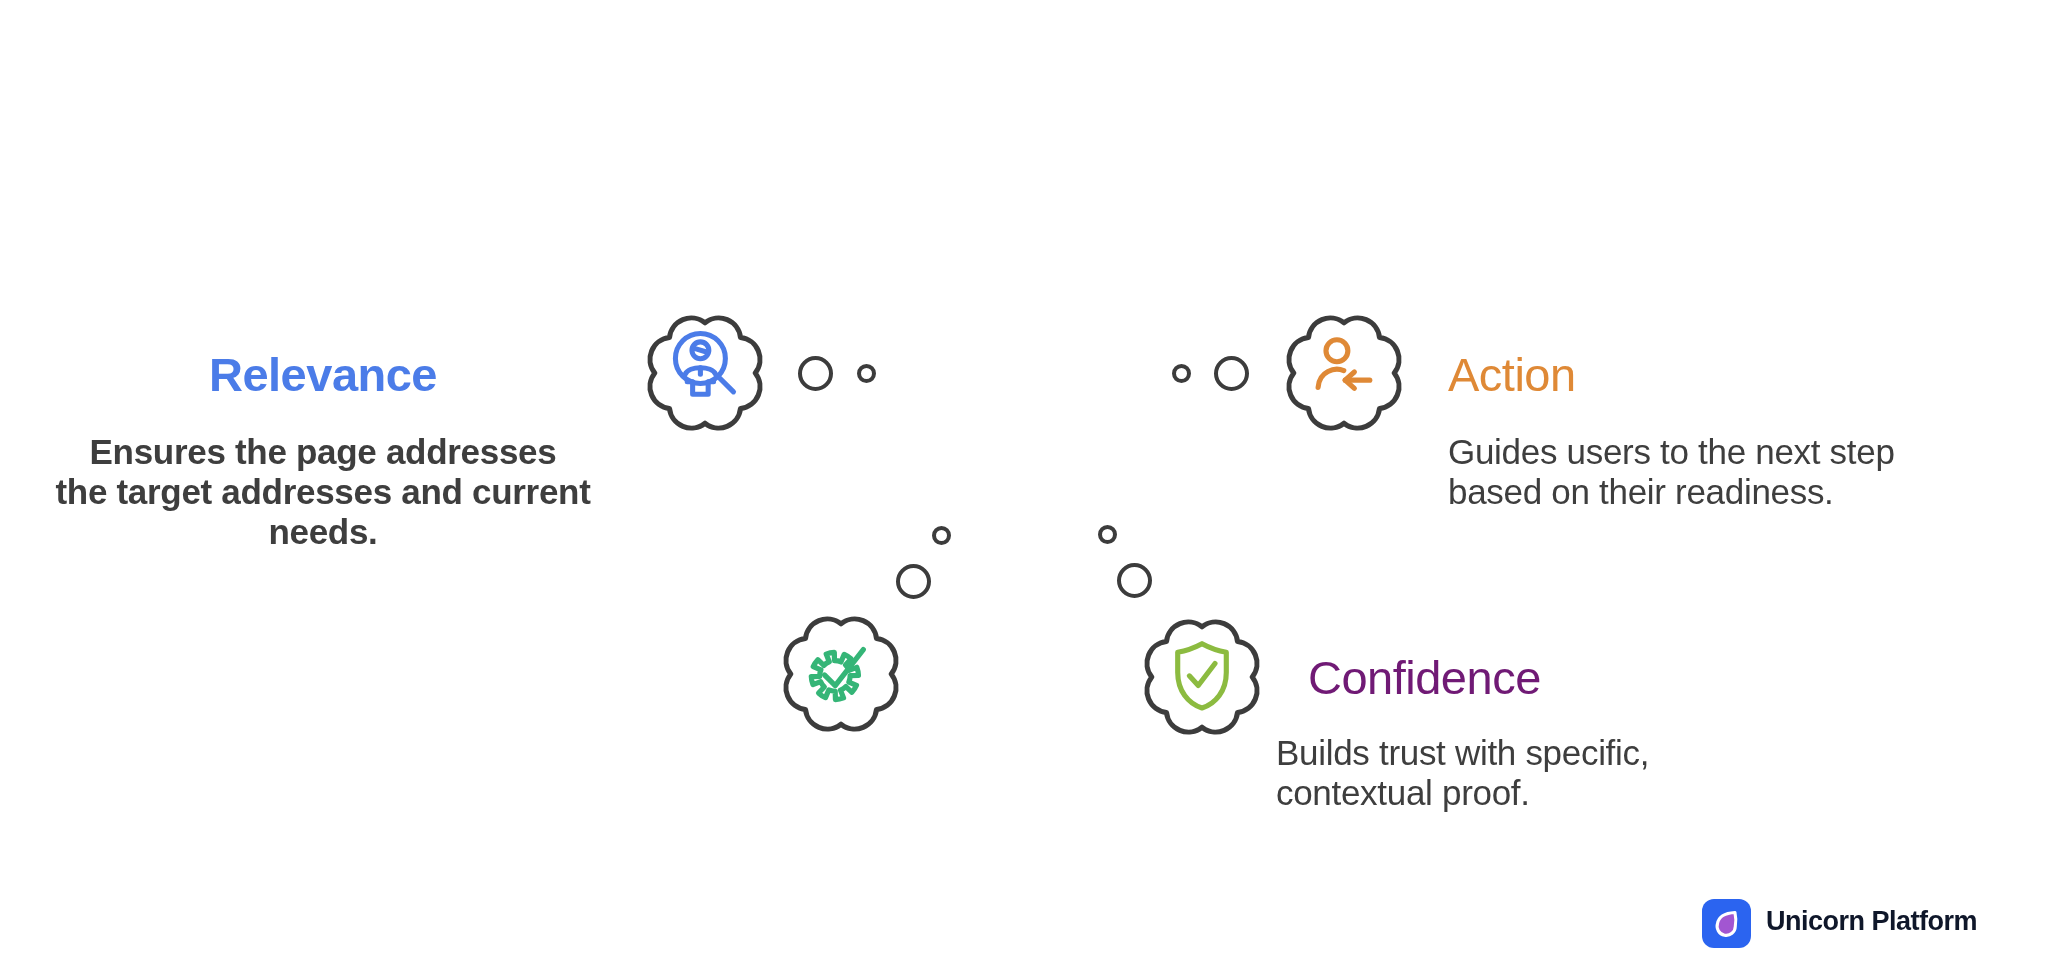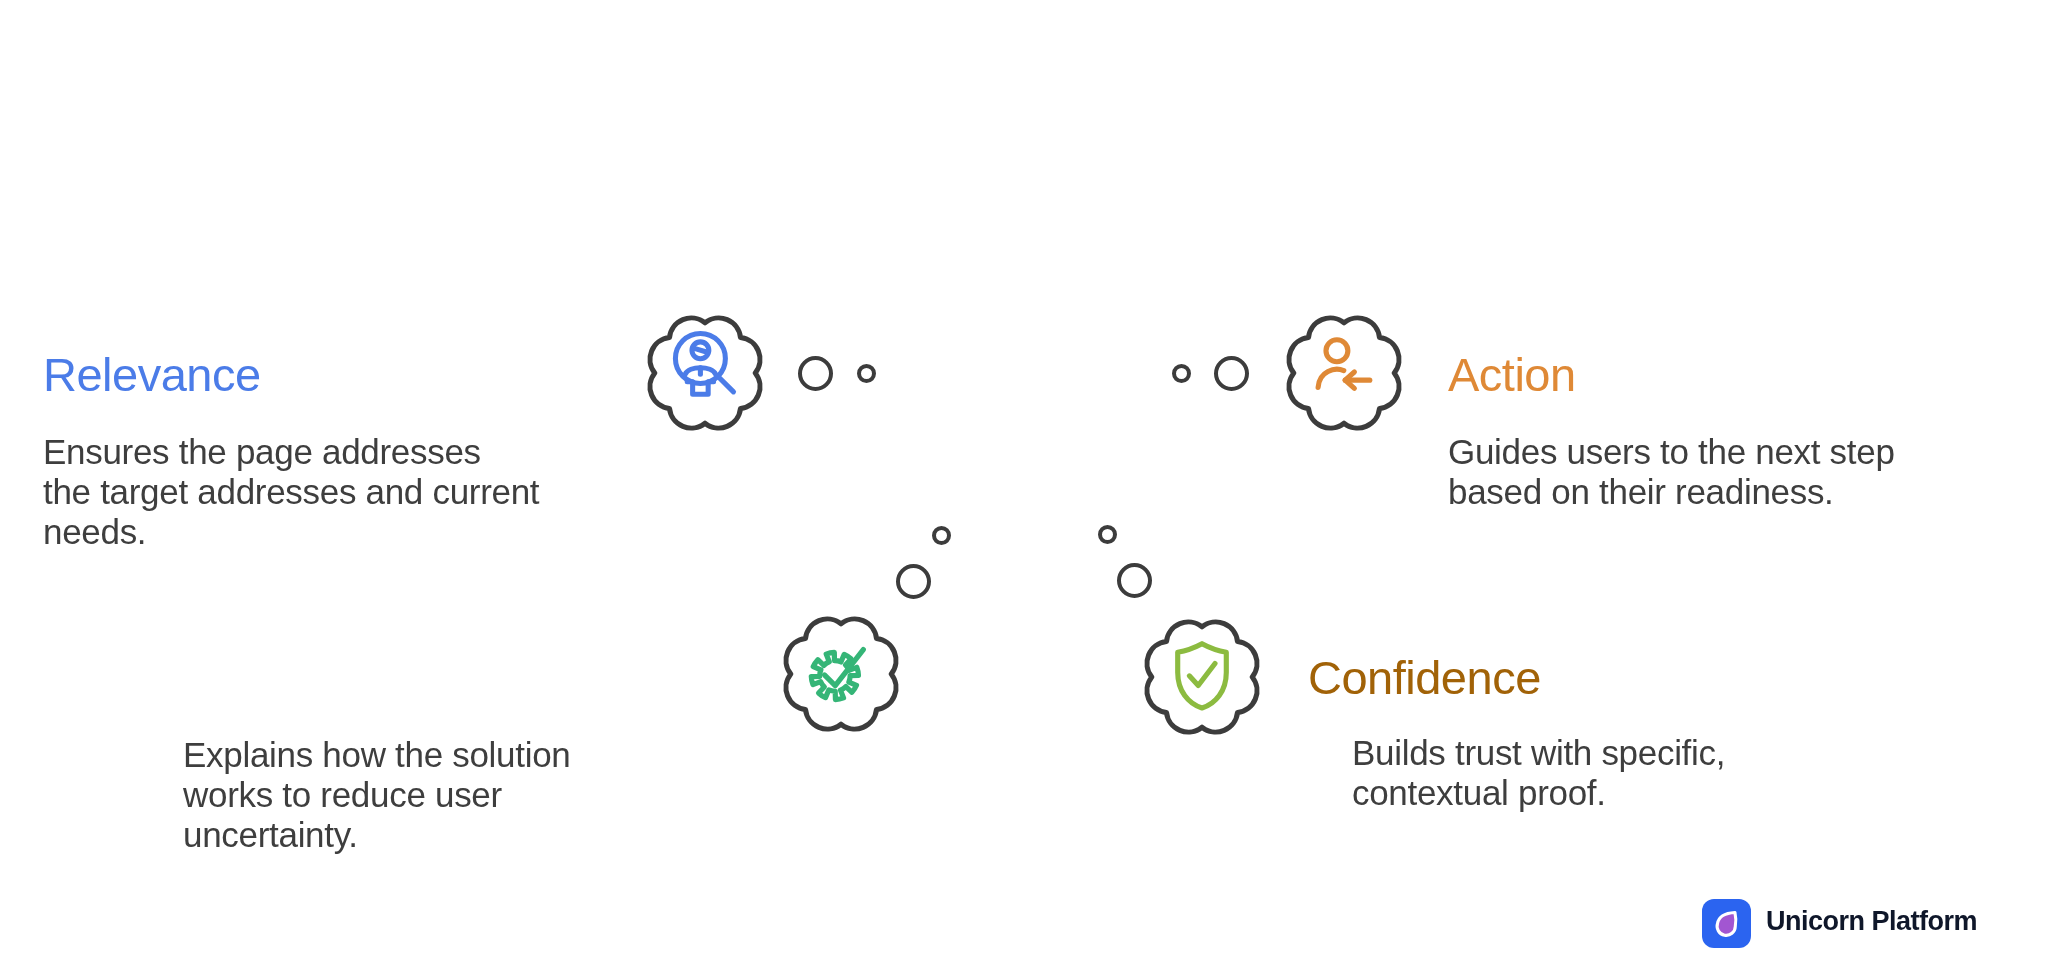--- a/index.html
+++ b/index.html
@@ -14,26 +14,26 @@
   }
   .section{position:absolute;inset:0;pointer-events:none;}
   .section *{pointer-events:auto;}
   .label{
     font-size:47px;font-weight:400;line-height:47px;letter-spacing:-0.5px;white-space:nowrap;
   }
   .desc{
     font-size:35px;line-height:40px;color:#3e3e3e;letter-spacing:-0.3px;
     white-space:pre-line;
   }
-  .right-col{text-align:left;}
+  .right-col{text-align:center;font-weight:bold;}
   .left-col{text-align:left;}
   .c-relevance{color:#4b7ce8;}
   .c-action{color:#df8936;}
   .c-mechanism{color:#35b577;}
-  .c-confidence{color:#a16207;}
+  .c-confidence{color:#701a75;}
   .bubble{
     position:absolute;border-radius:50%;box-sizing:border-box;background:#fff;
     border:4.5px solid #3c3c3c;
   }
   .bubble.small{border-width:4px;}
   .cloud-svg{position:absolute;}
   .brand{position:absolute;}
   .brand-icon{
     position:absolute;left:1702px;top:899px;width:49px;height:49px;
     background:#2b64f0;border-radius:12px;
@@ -88,23 +88,20 @@
 
     <div class="abs desc left-col" style="left:1448px;top:432px;width:580px;">Guides users to the next step
 based on their readiness.</div>
     <div class="abs label left-col c-action" style="left:1448px;top:351px;width:580px;">Action</div>
   </div>
 
   <div class="section">
     <div class="bubble small" style="left:932px;top:526px;width:19px;height:19px;"></div>
     <div class="bubble" style="left:896px;top:564px;width:35px;height:35px;"></div>
 
-    <div class="abs desc right-col" style="left:183px;top:735px;width:560px;">Explains how the solution
-works to reduce user
-uncertainty.</div>
 
     <svg class="cloud-svg" style="left:768px;top:601px;" width="146" height="146" viewBox="0 0 160 160">
       <path d="M135,80 A24,24 0 0 1 118.9,118.9 A24,24 0 0 1 80,135 A24,24 0 0 1 41.1,118.9 A24,24 0 0 1 25,80 A24,24 0 0 1 41.1,41.1 A24,24 0 0 1 80,25 A24,24 0 0 1 118.9,41.1 A24,24 0 0 1 135,80 Z" fill="#ffffff" stroke="#3c3c3c" stroke-width="5.6" stroke-linejoin="round"></path>
       <g transform="translate(33,32) scale(3.8)" fill="none" stroke-width="1.5" stroke-linecap="round" stroke-linejoin="round" stroke="#35b577">
         <path d="M14.69,11.58L16.92,10.70A6.8,6.8 0 0 1 17.40,13.04L15.00,13.10A4.4,4.4 0 0 1 14.64,14.95L16.84,15.90A6.8,6.8 0 0 1 15.52,17.90L13.78,16.24A4.4,4.4 0 0 1 12.22,17.29L13.10,19.52A6.8,6.8 0 0 1 10.76,20.00L10.70,17.60A4.4,4.4 0 0 1 8.85,17.24L7.90,19.44A6.8,6.8 0 0 1 5.90,18.12L7.56,16.38A4.4,4.4 0 0 1 6.51,14.82L4.28,15.70A6.8,6.8 0 0 1 3.80,13.36L6.20,13.30A4.4,4.4 0 0 1 6.56,11.45L4.36,10.50A6.8,6.8 0 0 1 5.68,8.50L7.42,10.16A4.4,4.4 0 0 1 8.98,9.11L8.10,6.88A6.8,6.8 0 0 1 10.44,6.40L10.50,8.80A4.4,4.4 0 0 1 12.35,9.16L13.30,6.96A6.8,6.8 0 0 1 15.30,8.28L13.64,10.02A4.4,4.4 0 0 1 14.69,11.58Z"></path>
         <polyline points="7.6,12.9 10.7,16 18.8,5.6"></polyline>
       </g>
     </svg>
   </div>
 
@@ -114,21 +111,21 @@
 
     <svg class="cloud-svg" style="left:1129px;top:604px;" width="146" height="146" viewBox="0 0 160 160">
       <path d="M135,80 A24,24 0 0 1 118.9,118.9 A24,24 0 0 1 80,135 A24,24 0 0 1 41.1,118.9 A24,24 0 0 1 25,80 A24,24 0 0 1 41.1,41.1 A24,24 0 0 1 80,25 A24,24 0 0 1 118.9,41.1 A24,24 0 0 1 135,80 Z" fill="#ffffff" stroke="#3c3c3c" stroke-width="5.6" stroke-linejoin="round"></path>
       <g transform="translate(35,33) scale(3.75)" fill="none" stroke-width="1.5" stroke-linecap="round" stroke-linejoin="round" stroke="#8cbb40">
         <path d="M12,2.8 C9.2,4.3 6.7,5 4.9,5.3 L4.9,11.2 C4.9,16.6 8,20.3 12,21.6 C16,20.3 19.1,16.6 19.1,11.2 L19.1,5.3 C17.3,5 14.8,4.3 12,2.8 Z"></path>
         <polyline points="8.3,12.2 10.9,15 15.8,8.6"></polyline>
       </g>
     </svg>
 
     <div class="abs label left-col c-confidence" style="left:1308px;top:654px;width:580px;">Confidence</div>
-    <div class="abs desc left-col" style="left:1352px;top:733px;width:580px;">Builds trust with specific,
+    <div class="abs desc left-col" style="left:1276px;top:733px;width:580px;">Builds trust with specific,
 contextual proof.</div>
   </div>
 
   <div class="brand">
     <div class="brand-icon">
       <svg width="39" height="39" viewBox="0 0 24 24">
         <path d="M17.2,5.2 C11.6,5.5 7.3,7.3 6.5,11.9 A5.6,5.6 0 1 0 17.4,13.8 C18.2,9.7 17.2,5.2 17.2,5.2 Z" fill="#a256d1" stroke="#ffffff" stroke-width="1.9" stroke-linejoin="round"></path>
       </svg>
     </div>
     <div class="brand-text">Unicorn Platform</div>

